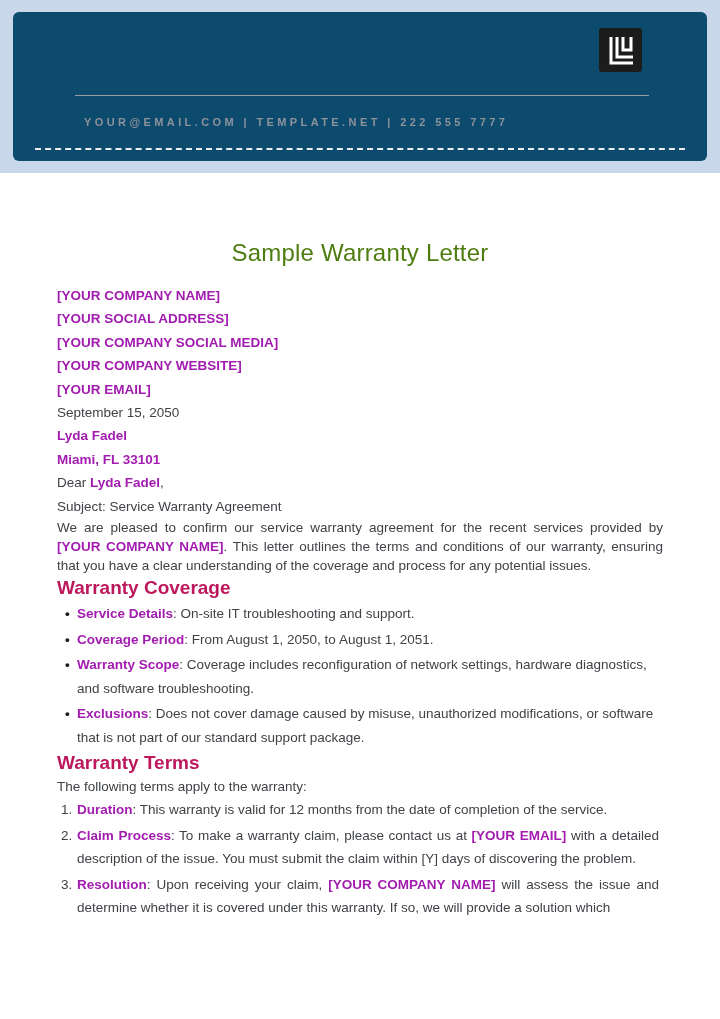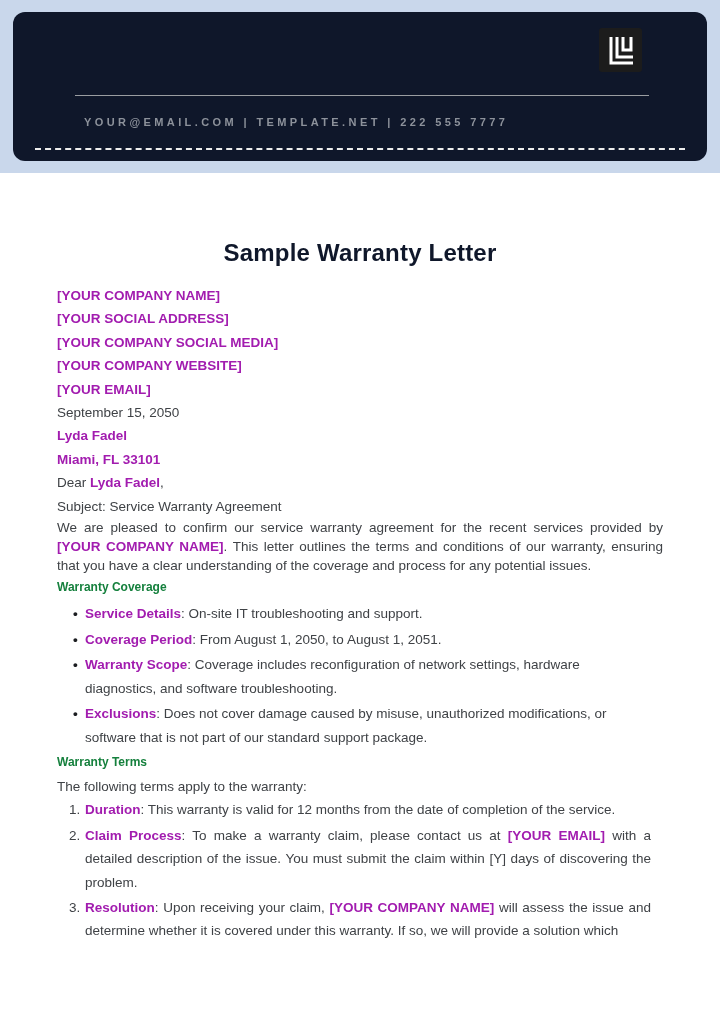--- a/index.html
+++ b/index.html
@@ -19,22 +19,22 @@
   .header-frame {
     width: 100%;
     height: 173px;
     background: #c9d7eb;
     padding: 12px 13px 12px;
   }
   .header-card {
     position: relative;
     width: 100%;
     height: 100%;
-    background: #0f172a;
-    border-radius: 12px;
+    background: #0c4a6e;
+    border-radius: 6px;
   }
   .logo-box {
     position: absolute;
     top: 16px;
     right: 65px;
     width: 43px;
     height: 44px;
   }
   .logo-box svg { display: block; width: 100%; height: 100%; }
   .header-rule {
@@ -62,47 +62,47 @@
     border-top: 2px dashed #ededed;
   }
 
   
   .letter {
     padding: 66px 57px 0;
   }
   .doc-title {
     margin: 0 0 17px;
     font-size: 24px;
-    font-weight: 700;
+    font-weight: 400;
     text-align: center;
-    color: #0f172a;
+    color: #4d7c0f;
     letter-spacing: 0.2px;
   }
   .ln {
     margin: 0;
     font-size: 13.5px;
     line-height: 23.4px;
   }
   .b, b { font-weight: 700; color: #a21caf; }
   .para {
     margin: 0;
     font-size: 13.5px;
     line-height: 19px;
     text-align: justify;
   }
   .heading {
     margin: 1px 0 3px;
-    font-size: 12px;
+    font-size: 19px;
     line-height: 23.4px;
     font-weight: 700;
-    color: #15803d;
+    color: #be185d;
   }
   .lead { margin: 2px 0 2px; }
   ul.bullets, ol.terms {
-    margin: 1px 12px 2px;
+    margin: 1px 4px 2px;
     padding: 0;
     list-style: none;
   }
   ul.bullets li, ol.terms li {
     position: relative;
     padding-left: 16px;
     margin: 2px 0;
     font-size: 13.5px;
     line-height: 23.4px;
   }

